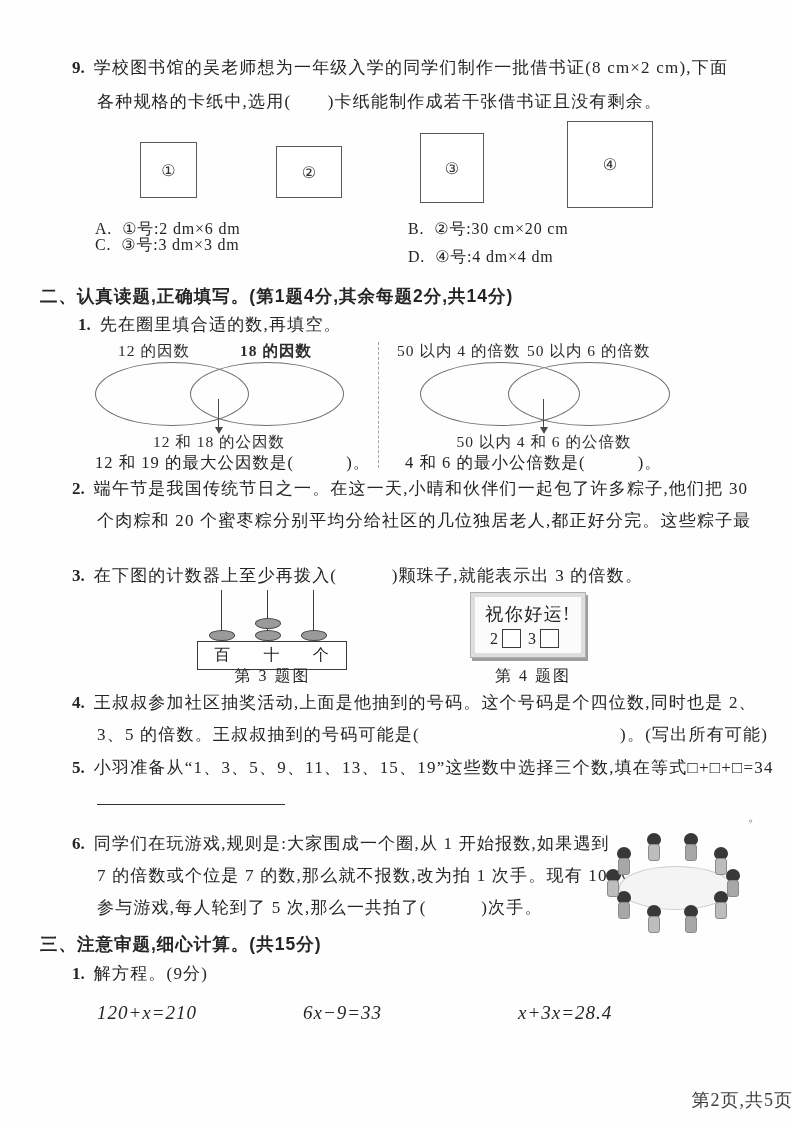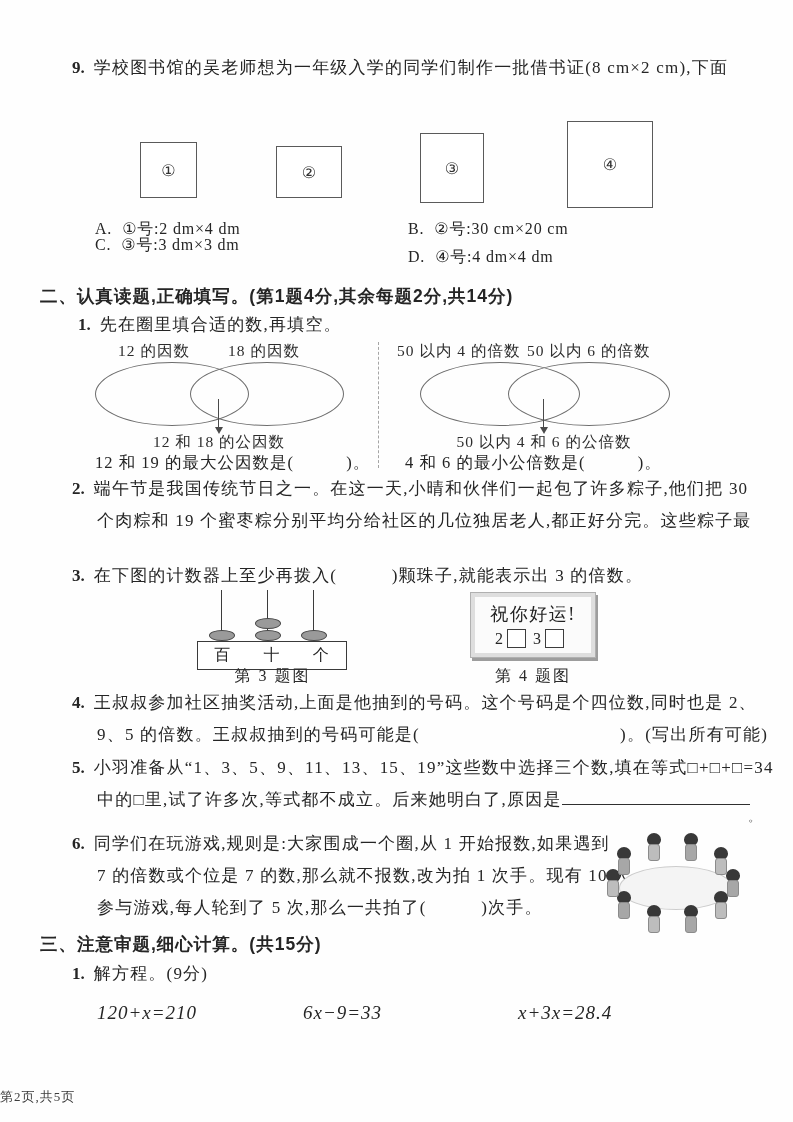--- a/index.html
+++ b/index.html
@@ -25,71 +25,72 @@
   .bead{width:26px;height:11px;border-radius:50%;background:#9a9a9a;border:1px solid #474747;box-sizing:border-box;}
   .abacus-base{border:1.6px solid #3a3a3a;background:#fff;display:flex;align-items:center;justify-content:space-around;font-size:16px;letter-spacing:1px;}
   .fig-caption{font-size:16px;letter-spacing:2px;text-align:center;color:#2b2b2b;white-space:nowrap;}
   .ticket{background:#dedede;border:1px solid #b0b0b0;box-shadow:2px 3px 0 #9d9d9d;box-sizing:border-box;padding:4px;}
   .ticket-inner{background:#fbfbfb;width:100%;height:100%;box-sizing:border-box;display:flex;flex-direction:column;align-items:center;justify-content:center;}
   .ticket-title{font-size:18px;letter-spacing:1.5px;color:#222;white-space:nowrap;}
   .ticket-row{margin-top:3px;font-size:16px;display:flex;align-items:center;white-space:nowrap;}
   .ticket-box{display:inline-block;width:17px;height:17px;border:1.4px solid #3c3c3c;background:#fff;margin:0 7px 0 4px;}
   .blank-underline{display:inline-block;width:188px;border-bottom:1.2px solid #2f2f2f;height:15px;vertical-align:baseline;}
   .eq{font-style:italic;font-size:19px;letter-spacing:1px;white-space:nowrap;text-align:right;}
-  .footer{font-size:13px;letter-spacing:1px;color:#3d3d3d;text-align:left;}
+  .footer{font-size:18px;letter-spacing:1px;color:#3d3d3d;text-align:right;}
   .kids-floor{border:1px solid #cccccc;background:#f4f4f4;border-radius:50%;}
   .kid{position:absolute;width:20px;height:32px;}
   .kid .head{position:absolute;top:0;left:3px;width:14px;height:13px;background:#383838;border-radius:50% 50% 46% 46%;}
   .kid .kbody{position:absolute;top:11px;left:4px;width:12px;height:17px;background:#bdbdbd;border:1px solid #8b8b8b;border-radius:3px;box-sizing:border-box;}
   .kid:nth-child(even) .kbody{background:#a7a7a7;}
   .end-mark{font-size:13px;color:#555;}
 </style>
 </head>
 <body>
 
 <div class="page">
 
   <div class="abs qline" style="left:72px;top:57px;">
     <span class="qnum">9.</span><span>学校图书馆的吴老师想为一年级入学的同学们制作一批借书证(8 cm×2 cm),下面</span>
   </div>
+  <div class="abs qline" style="left:97px;top:91px;">各种规格的卡纸中,选用(　　)卡纸能制作成若干张借书证且没有剩余。</div>
 
   <div class="abs card" style="left:140px;top:142px;width:55px;height:54px;">
       <span>①</span>
     </div>
   <div class="abs card" style="left:276px;top:146px;width:64px;height:50px;">
       <span>②</span>
     </div>
   <div class="abs card" style="left:420px;top:133px;width:62px;height:68px;">
       <span>③</span>
     </div>
   <div class="abs card" style="left:567px;top:121px;width:84px;height:85px;">
       <span>④</span>
     </div>
 
   <div class="abs opt" style="left:95px;top:219px;">
-    <span class="opt-key">A.</span><span>①号:2 dm×4 dm</span>
+    <span class="opt-key">A.</span><span>①号:2 dm×6 dm</span>
   </div>
   <div class="abs opt" style="left:408px;top:219px;">
     <span class="opt-key">B.</span><span>②号:30 cm×20 cm</span>
   </div>
   <div class="abs opt" style="left:95px;top:235px;">
     <span class="opt-key">C.</span><span>③号:3 dm×3 dm</span>
   </div>
   <div class="abs opt" style="left:408px;top:247px;">
     <span class="opt-key">D.</span><span>④号:4 dm×4 dm</span>
   </div>
 
   <div class="abs sec-heading" style="left:40px;top:284px;">二、认真读题,正确填写。(第1题4分,其余每题2分,共14分)</div>
 
   <div class="abs qline" style="left:78px;top:314px;">
     <span class="qnum">1.</span><span>先在圈里填合适的数,再填空。</span>
   </div>
 
   <div class="abs venn-label" style="left:118px;top:341px;">12 的因数</div>
-  <div class="abs venn-label" style="left:228px;top:341px;">18 的因数</div>
+  <div class="abs venn-label" style="left:240px;top:341px;font-weight:bold;">18 的因数</div>
   <div class="abs ellipse" style="left:95px;top:362px;width:152px;height:62px;"></div>
   <div class="abs ellipse" style="left:190px;top:362px;width:152px;height:62px;"></div>
   <div class="abs arrow-stem" style="left:218px;top:399px;height:28px;"></div>
   <div class="abs arrow-head" style="left:215px;top:427px;"></div>
   <div class="abs venn-label centered-label" style="left:219px;top:432px;">12 和 18 的公因数</div>
   <div class="abs answer-line" style="left:95px;top:452px;">12 和 19 的最大公因数是(　　　)。</div>
 
   <div class="abs dashed-divider" style="left:378px;top:342px;height:126px;"></div>
 
   <div class="abs venn-label" style="left:397px;top:341px;">50 以内 4 的倍数</div>
@@ -97,63 +98,63 @@
   <div class="abs ellipse" style="left:420px;top:362px;width:158px;height:62px;"></div>
   <div class="abs ellipse" style="left:508px;top:362px;width:160px;height:62px;"></div>
   <div class="abs arrow-stem" style="left:543px;top:399px;height:28px;"></div>
   <div class="abs arrow-head" style="left:540px;top:427px;"></div>
   <div class="abs venn-label centered-label" style="left:544px;top:432px;">50 以内 4 和 6 的公倍数</div>
   <div class="abs answer-line" style="left:405px;top:452px;">4 和 6 的最小公倍数是(　　　)。</div>
 
   <div class="abs qline" style="left:72px;top:478px;">
     <span class="qnum">2.</span><span>端午节是我国传统节日之一。在这一天,小晴和伙伴们一起包了许多粽子,他们把 30</span>
   </div>
-  <div class="abs qline" style="left:97px;top:510px;">个肉粽和 19 个蜜枣粽分别平均分给社区的几位独居老人,都正好分完。这些粽子最</div>
+  <div class="abs qline" style="left:97px;top:510px;">个肉粽和 20 个蜜枣粽分别平均分给社区的几位独居老人,都正好分完。这些粽子最</div>
 
   <div class="abs qline" style="left:72px;top:565px;">
     <span class="qnum">3.</span><span>在下图的计数器上至少再拨入(　　　)颗珠子,就能表示出 3 的倍数。</span>
   </div>
 
   <div class="abs rod" style="left:221px;top:590px;height:52px;"></div>
   <div class="abs rod" style="left:267px;top:590px;height:52px;"></div>
   <div class="abs rod" style="left:313px;top:590px;height:52px;"></div>
   <div class="abs bead" style="left:209px;top:630px;"></div>
   <div class="abs bead" style="left:255px;top:618px;"></div>
   <div class="abs bead" style="left:255px;top:630px;"></div>
   <div class="abs bead" style="left:301px;top:630px;"></div>
   <div class="abs abacus-base" style="left:197px;top:641px;width:148px;height:27px;">
     <span>百</span>
     <span>十</span>
     <span>个</span>
   </div>
   <div class="abs fig-caption" style="left:180px;top:666px;width:185px;">第 3 题图</div>
 
-  <div class="abs ticket" style="left:470px;top:592px;width:126px;height:66px;">
+  <div class="abs ticket" style="left:470px;top:592px;width:116px;height:66px;">
     <div class="ticket-inner">
       <div class="ticket-title">祝你好运!</div>
       <div class="ticket-row">
         <span>2</span>
           <span class="ticket-box"></span>
           <span>3</span>
           <span class="ticket-box"></span>
       </div>
     </div>
   </div>
   <div class="abs fig-caption" style="left:470px;top:666px;width:126px;">第 4 题图</div>
 
   <div class="abs qline" style="left:72px;top:692px;">
     <span class="qnum">4.</span><span>王叔叔参加社区抽奖活动,上面是他抽到的号码。这个号码是个四位数,同时也是 2、</span>
   </div>
-  <div class="abs qline" style="left:97px;top:724px;">9、5 的倍数。王叔叔抽到的号码可能是(　　　　　　　　　　　)。(写出所有可能)</div>
+  <div class="abs qline" style="left:97px;top:724px;">3、5 的倍数。王叔叔抽到的号码可能是(　　　　　　　　　　　)。(写出所有可能)</div>
 
   <div class="abs qline" style="left:72px;top:757px;">
     <span class="qnum">5.</span><span>小羽准备从“1、3、5、9、11、13、15、19”这些数中选择三个数,填在等式□+□+□=34</span>
   </div>
   <div class="abs qline" style="left:97px;top:789px;">
-    <span>中的□里,试了许多次,等式都不成立。后来她明白了,原因是</span><span class="blank-underline"></span>
+    <span class="blank-underline"></span>
   </div>
   <div class="abs end-mark" style="left:748px;top:808px;">。</div>
 
   <div class="abs qline" style="left:72px;top:833px;">
     <span class="qnum">6.</span><span>同学们在玩游戏,规则是:大家围成一个圈,从 1 开始报数,如果遇到</span>
   </div>
   <div class="abs qline" style="left:97px;top:865px;">7 的倍数或个位是 7 的数,那么就不报数,改为拍 1 次手。现有 10 人</div>
   <div class="abs qline" style="left:97px;top:897px;">参与游戏,每人轮到了 5 次,那么一共拍了(　　　)次手。</div>
 
   <div class="abs" style="left:593px;top:830px;width:168px;height:112px;">

